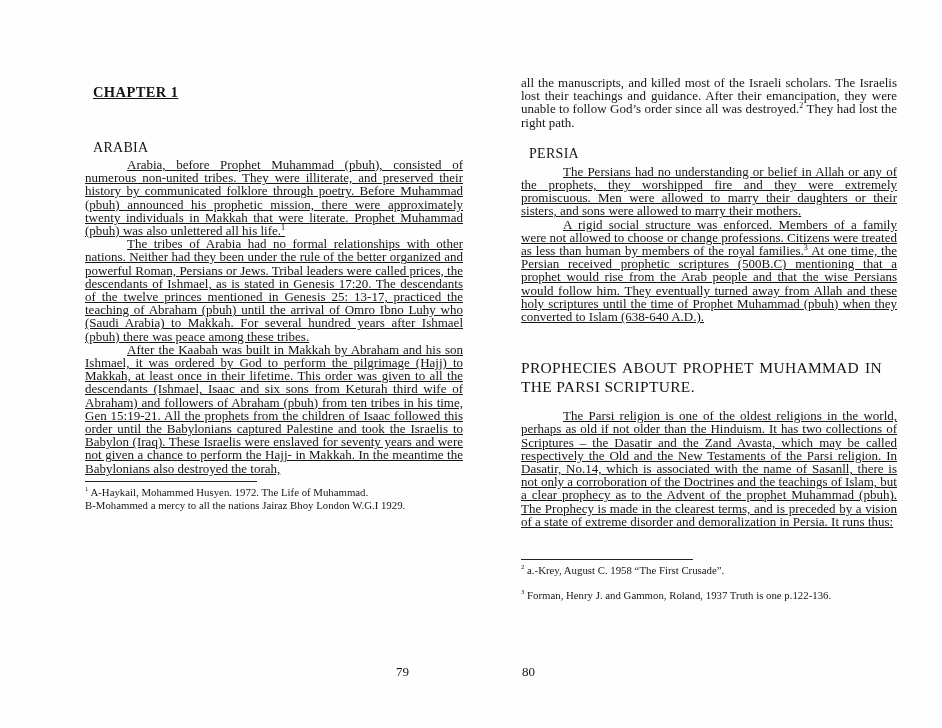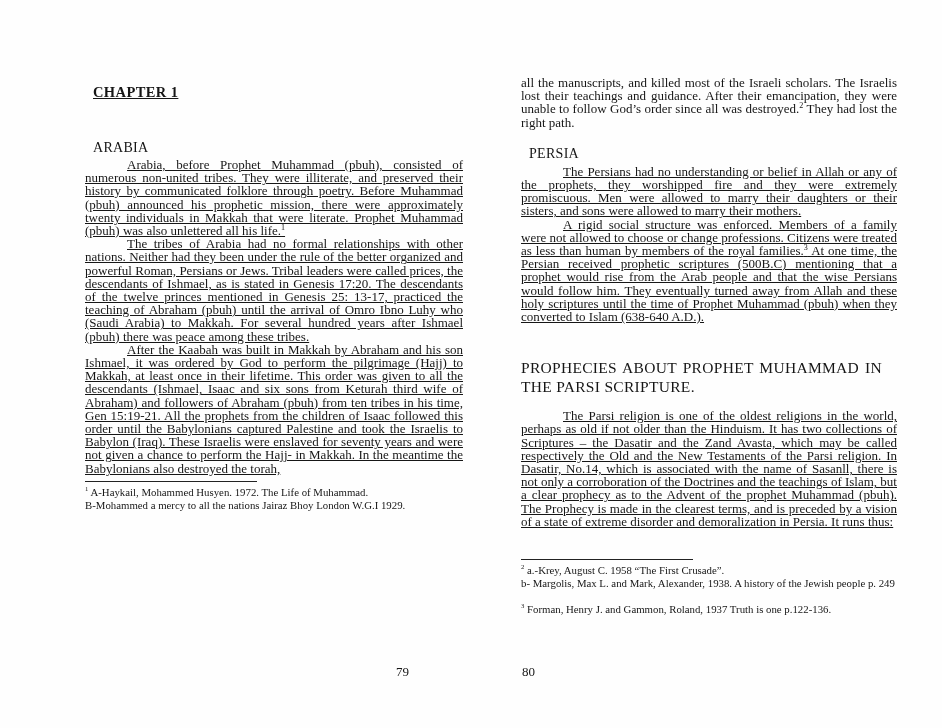--- a/index.html
+++ b/index.html
@@ -100,21 +100,20 @@
 
     <p class="body-par indent"><span>A rigid social structure was enforced. Members of a family were not allowed to choose or change professions. Citizens were treated as less than human by members of the royal families.</span><sup class="ref">3</sup><span> At one time, the Persian received prophetic scriptures (500B.C) mentioning that a prophet would rise from the Arab people and that the wise Persians would follow him. They eventually turned away from Allah and these holy scriptures until the time of Prophet Muhammad (pbuh) when they converted to Islam (638-640 A.D.).</span></p>
 
     <p class="big-heading">PROPHECIES ABOUT PROPHET MUHAMMAD IN THE PARSI SCRIPTURE.</p>
 
     <p class="body-par indent parsi-par">The Parsi religion is one of the oldest religions in the world, perhaps as old if not older than the Hinduism. It has two collections of Scriptures – the Dasatir and the Zand Avasta, which may be called respectively the Old and the New Testaments of the Parsi religion. In Dasatir, No.14, which is associated with the name of Sasanll, there is not only a corroboration of the Doctrines and the teachings of Islam, but a clear prophecy as to the Advent of the prophet Muhammad (pbuh). The Prophecy is made in the clearest terms, and is preceded by a vision of a state of extreme disorder and demoralization in Persia. It runs thus:</p>
 
     <div class="footnote-block footnote-block-right">
       <div class="fn-rule"></div>
       <p class="fn-line"><sup class="ref">2</sup> <span>a.-Krey, August C. 1958 “The First Crusade”.</span></p>
-      <p class="fn-line fn-just">b- Margolis, Max L. and Mark, Alexander, 1938. A history of the Jewish people p. 249</p>
       <p class="fn-line fn-gap"><sup class="ref">3</sup> <span>Forman, Henry J. and Gammon, Roland, 1937 Truth is one p.122-136.</span></p>
     </div>
   </div>
 
   <div class="page-number pg-left">79</div>
   <div class="page-number pg-right">80</div>
 
 </div>
 
 </body></html>

